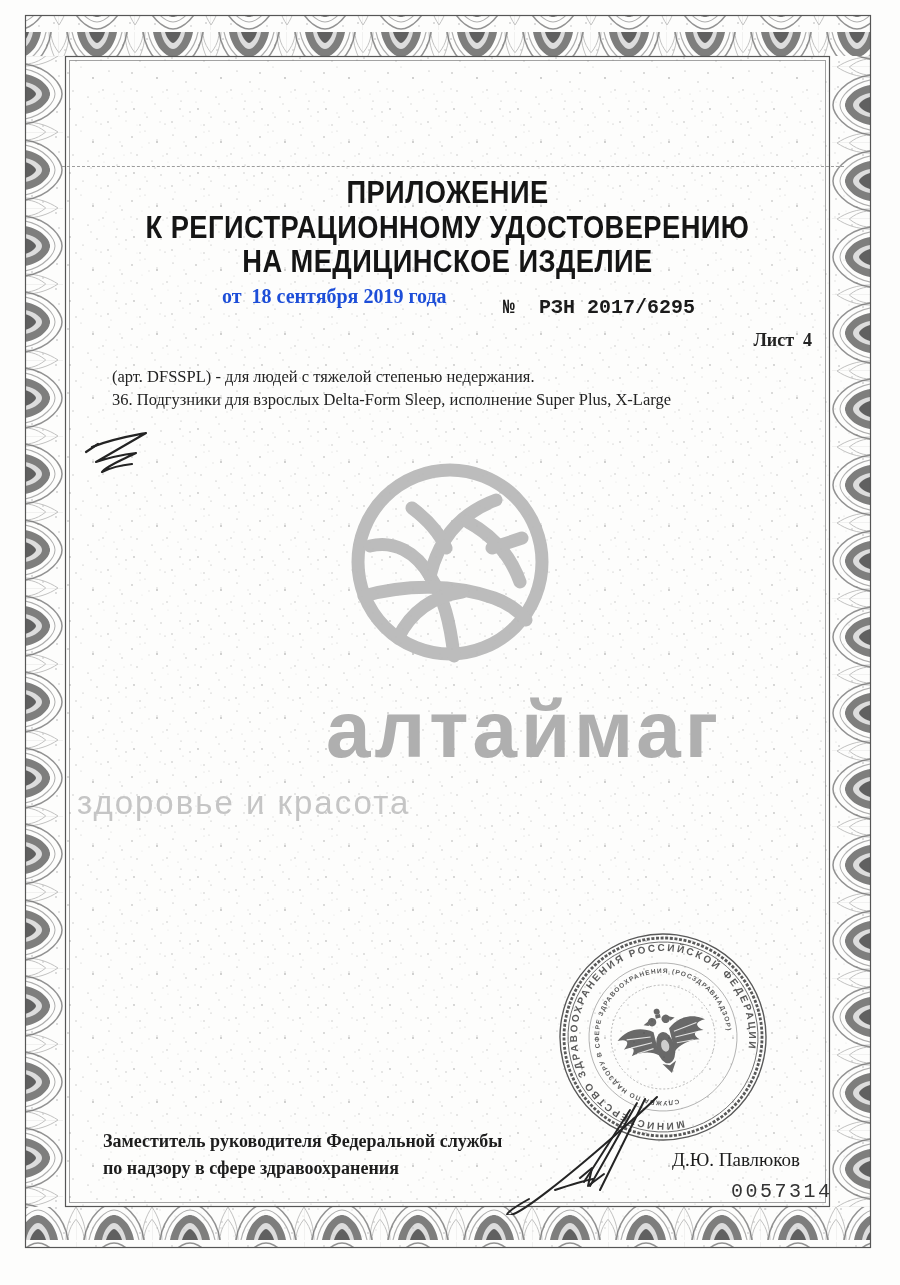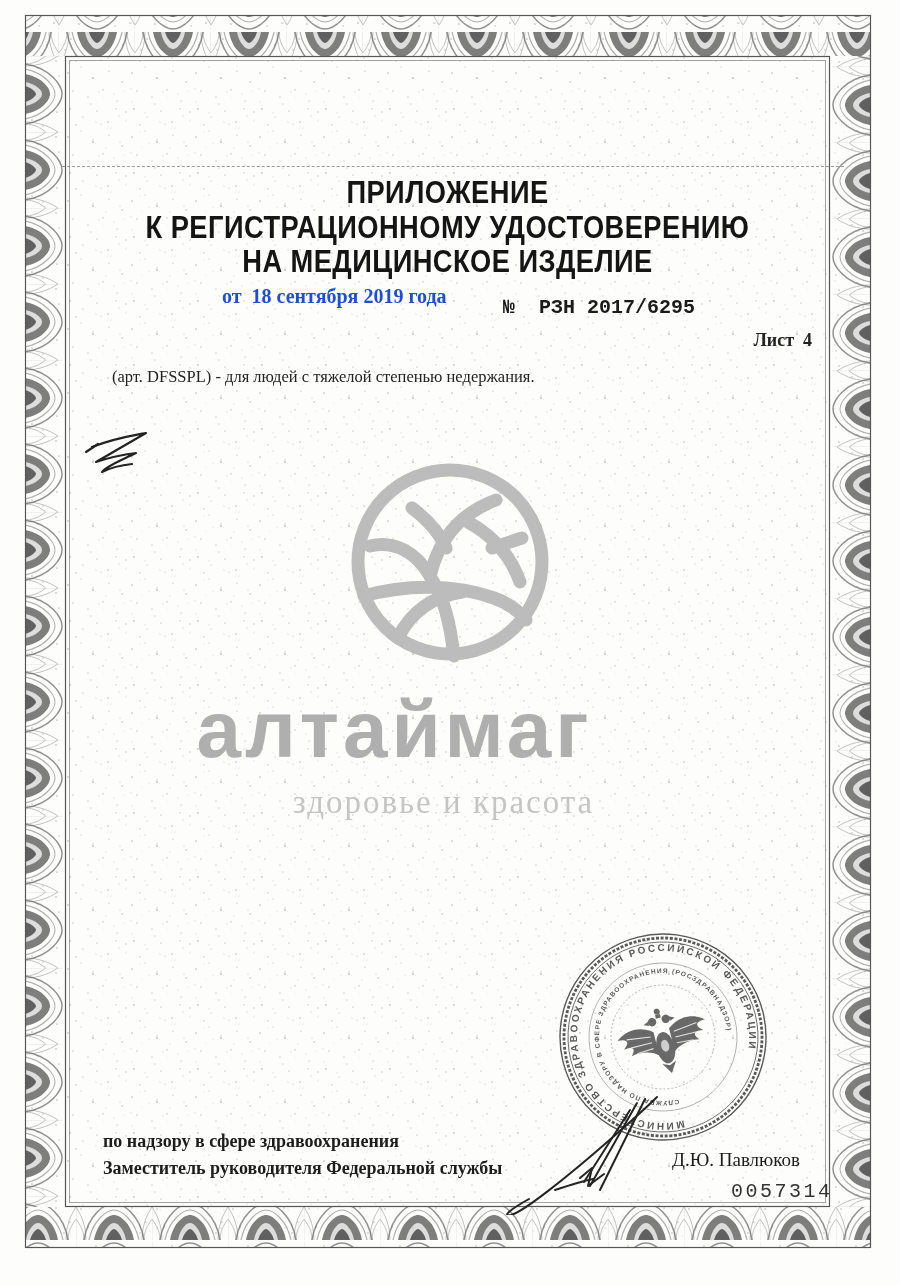--- a/index.html
+++ b/index.html
@@ -17,25 +17,25 @@
   .doc-title{left:67px;top:176px;width:761px;text-align:center;
     font-family:"Liberation Sans", sans-serif;font-weight:700;
     font-size:31px;line-height:34.5px;color:#151515;
     transform:scaleX(.88);transform-origin:50% 0;letter-spacing:.5px;}
   .issue-date{left:222px;top:285px;font-size:20px;font-weight:700;white-space:pre;color:#1d4ed8;}
   .issue-number{left:503px;top:296px;font-size:20px;font-weight:700;white-space:pre;color:#1b1b1b;font-family:Liberation Mono, monospace;}
   .sheet-label{right:88px;top:330px;font-size:18px;font-weight:700;white-space:pre;color:#222;}
   
   .body-text{left:112px;top:366px;width:665px;font-size:16.5px;line-height:22.5px;color:#232323;}
   
-  .wm-brand{left:67px;top:684px;width:655px;text-align:center;
+  .wm-brand{left:67px;top:684px;width:655px;text-align:right;
     font-family:"Liberation Sans", sans-serif;font-weight:700;
     font-size:80px;letter-spacing:4px;color:#afafaf;}
-  .wm-tagline{left:63px;top:784px;width:761px;text-align:center;
-    font-family:Liberation Serif, serif;font-weight:400;
+  .wm-tagline{left:77px;top:784px;width:761px;
+    font-family:Liberation Sans, sans-serif;font-weight:400;
     font-size:33px;letter-spacing:2px;color:#c5c5c5;}
   
   .approver-role{left:103px;top:1128px;font-size:18px;font-weight:700;line-height:27px;color:#1d1d1d;}
   .approver-name{left:672px;top:1149px;font-size:19px;font-weight:400;white-space:pre;color:#1d1d1d;}
   .serial-number{left:731px;top:1180px;font-family:"Liberation Mono", monospace;
     font-size:20px;letter-spacing:2.5px;color:#343434;}
   .seal-wrap{left:554px;top:928px;width:218px;height:218px;transform:rotate(-14deg);opacity:.85;}
   svg{display:block;}
 </style>
 </head>
@@ -133,20 +133,21 @@
   <div>ПРИЛОЖЕНИЕ</div>
   <div>К РЕГИСТРАЦИОННОМУ УДОСТОВЕРЕНИЮ</div>
   <div>НА МЕДИЦИНСКОЕ ИЗДЕЛИЕ</div>
 </div>
 <div class="abs issue-date">от  18 сентября 2019 года</div>
 <div class="abs issue-number">№  РЗН 2017/6295</div>
 <div class="abs sheet-label">Лист  4</div>
 
 <div class="abs body-text">
   <div>(арт. DFSSPL) - для людей с тяжелой степенью недержания.</div>
+  <div>36. Подгузники для взрослых Delta-Form Sleep, исполнение Super Plus, X-Large</div>
 </div>
 
 <svg class="abs" style="left:78px;top:426px;" width="84" height="58" viewBox="0 0 84 58">
   <g fill="none" stroke="#232323" stroke-width="2.2" stroke-linecap="round" stroke-linejoin="round">
     <path d="M14,21 C34,13 52,10 68,7 L18,36 C36,30 50,28 58,27 C44,34 28,40 24,46 C32,42 44,39 54,38"></path>
     <path d="M8,26 L20,18"></path>
   </g>
 </svg>
 
 <div class="abs seal-wrap">
@@ -198,17 +199,17 @@
     <path d="M34,124 C16,134 6,142 16,140 C28,137 70,104 118,62 C134,48 150,34 162,22"></path>
     <path d="M142,28 L95,111"></path>
     <path d="M150,24 L105,115"></path>
     <path d="M135,35 L89,107"></path>
     <path d="M85,103 L97,93 L93,111 L109,99"></path>
     <path d="M60,115 C75,110 88,106 98,104"></path>
   </g>
 </svg>
 
 <div class="abs approver-role">
+  <div>Заместитель руководителя Федеральной службы</div>
   <div>по надзору в сфере здравоохранения</div>
-  <div>Заместитель руководителя Федеральной службы</div>
 </div>
 <div class="abs approver-name">Д.Ю. Павлюков</div>
 <div class="abs serial-number">0057314</div>
 
 </body></html>

